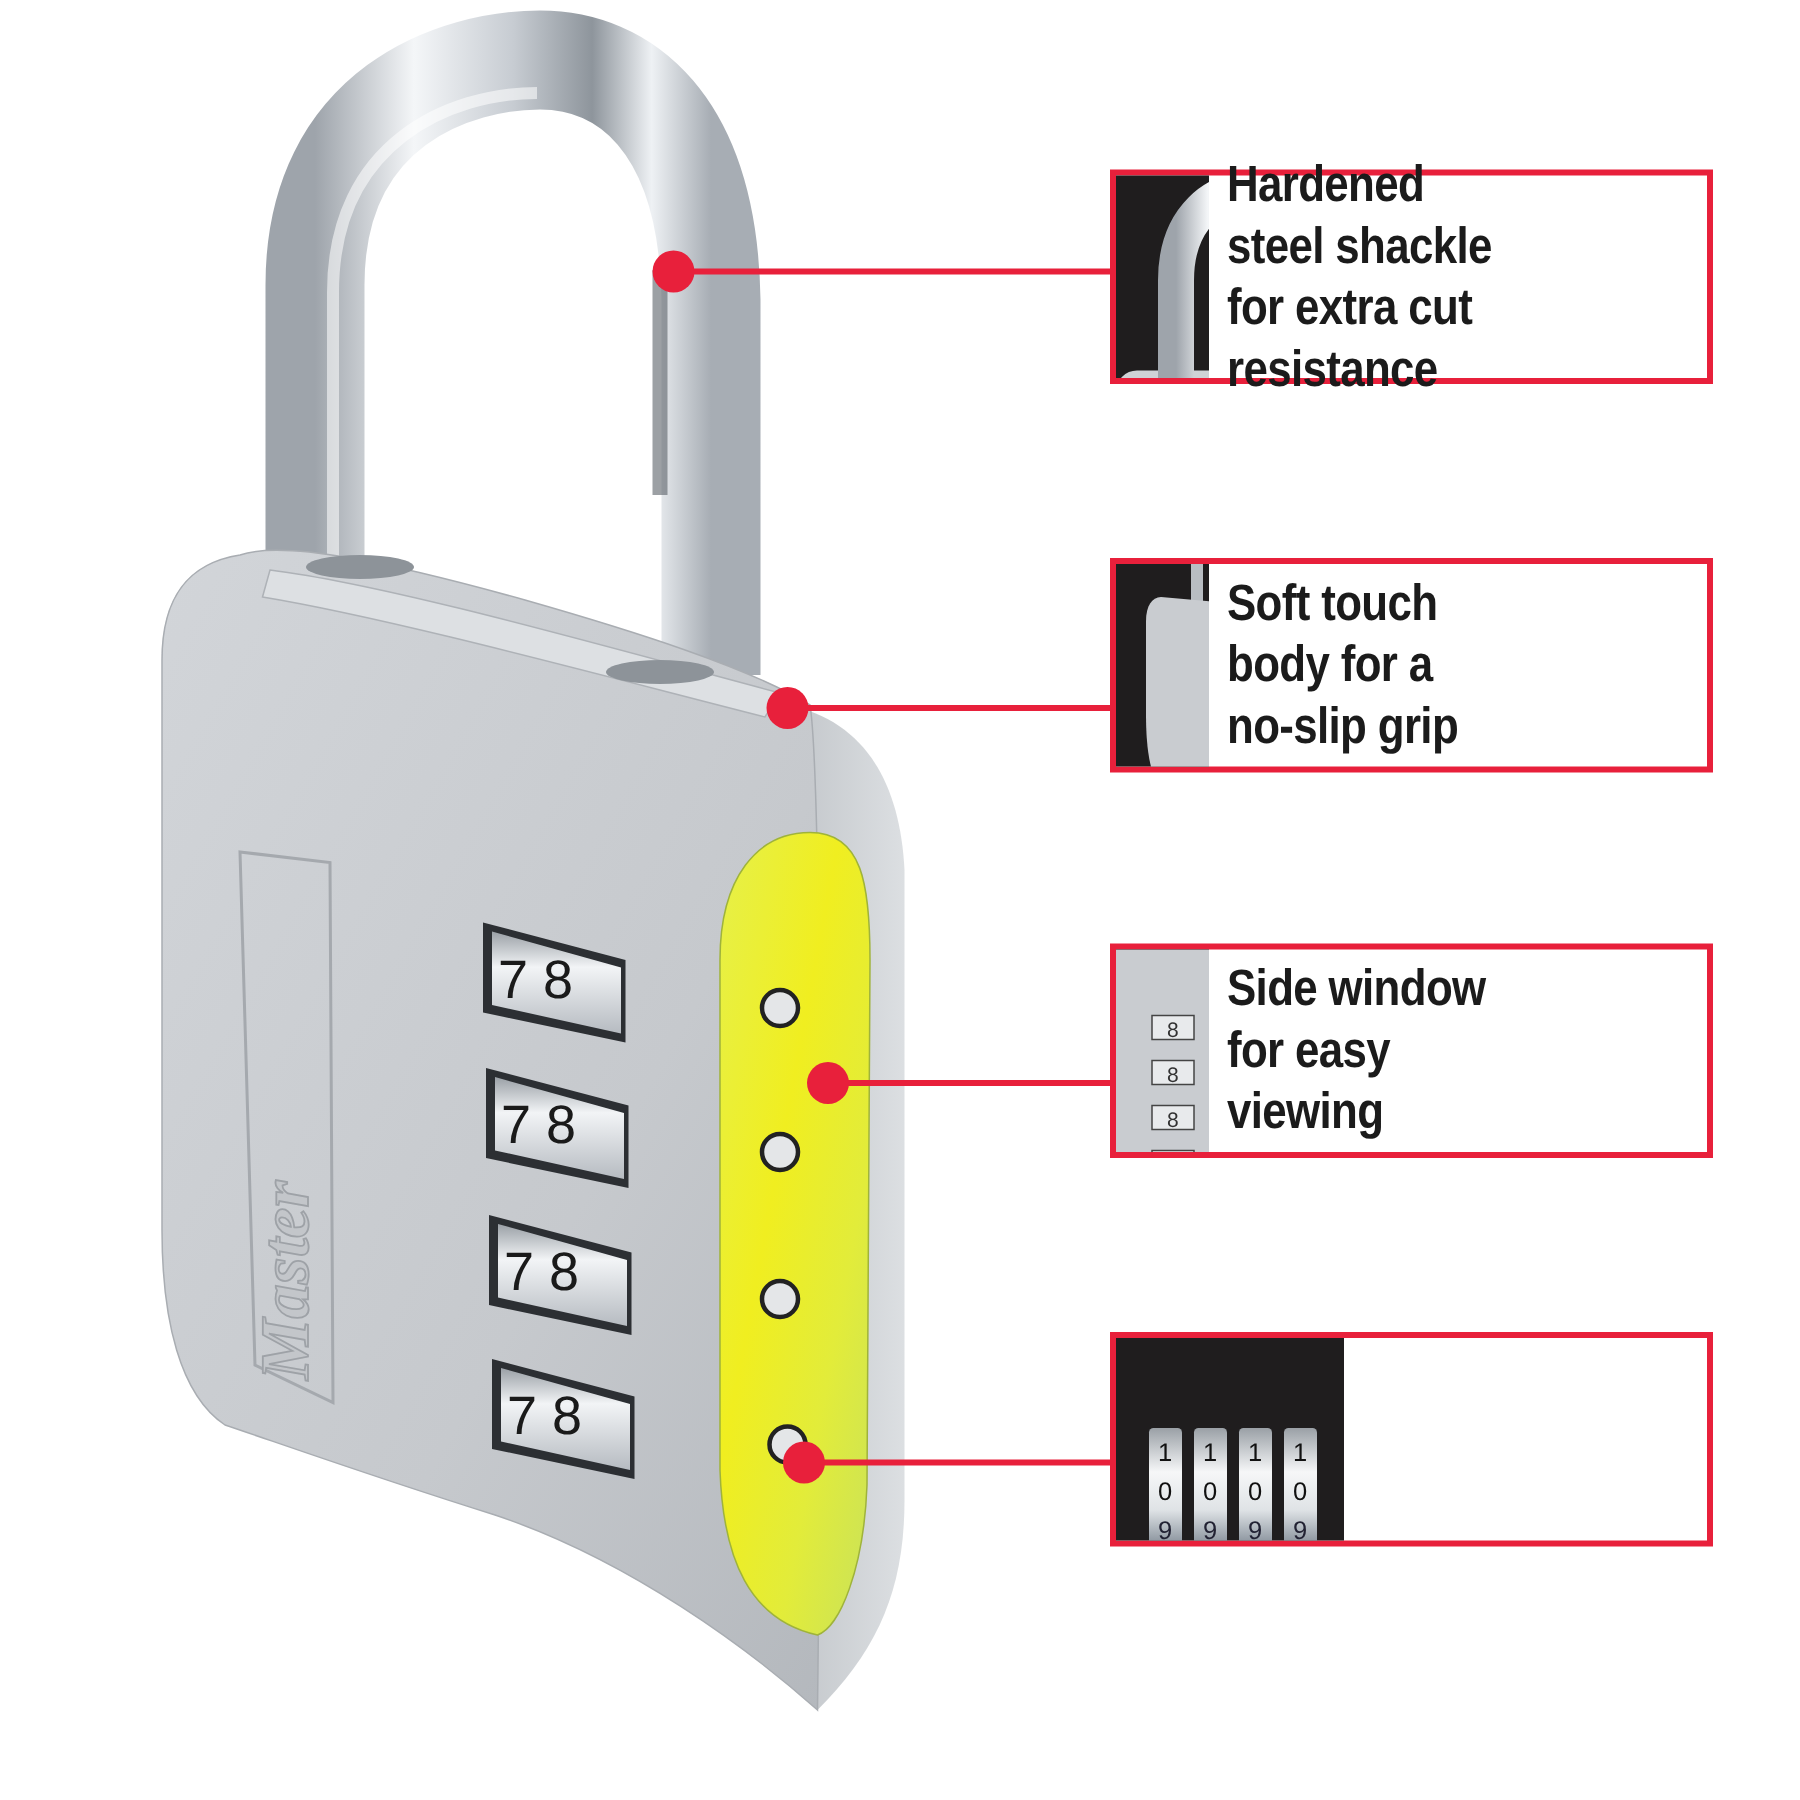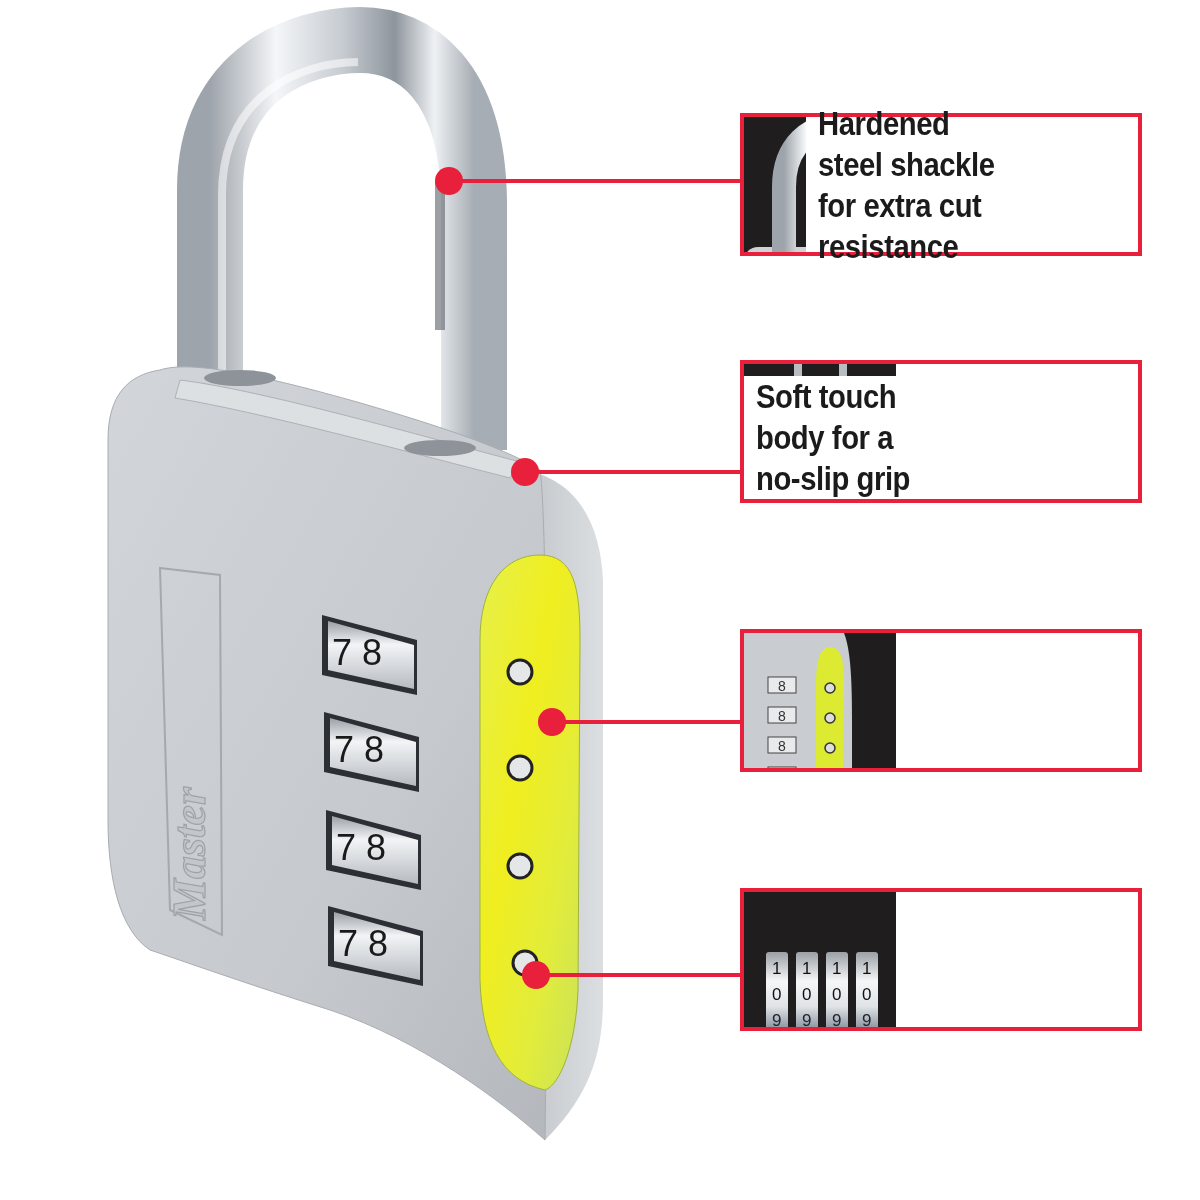--- a/index.html
+++ b/index.html
@@ -131,21 +131,21 @@
       </svg>
     </div>
     <div class="text">
         <span>Hardened
 steel shackle
 for extra cut
 resistance</span>
       </div>
   </div>
 
-  <div class="callout" style="top:360px;flex-direction:column;">
+  <div class="callout" style="top:372px;">
     <div class="thumb">
       <svg width="152" height="193" viewBox="0 0 152 193">
         <rect x="50" y="0" width="8" height="30" fill="#b8bdc2"></rect>
         <rect x="95" y="0" width="8" height="30" fill="#b8bdc2"></rect>
         <path d="M30 22 L120 30 C128 32 130 40 130 50 L128 170 C110 175 60 165 30 150 C22 140 20 120 20 100 L20 38 C20 28 24 22 30 22 Z" fill="#c9ccd0"></path>
         <path d="M108 58 C120 58 122 66 122 80 L121 150 C120 160 115 165 110 165 C100 160 98 150 98 140 L98 80 C98 66 100 58 108 58 Z" fill="#dcea32"></path>
         <circle cx="111" cy="78" r="4" fill="#ddd" stroke="#333" stroke-width="1.5"></circle>
         <circle cx="111" cy="100" r="4" fill="#ddd" stroke="#333" stroke-width="1.5"></circle>
         <circle cx="111" cy="122" r="4" fill="#ddd" stroke="#333" stroke-width="1.5"></circle>
         <circle cx="111" cy="144" r="4" fill="#ddd" stroke="#333" stroke-width="1.5"></circle>
@@ -182,20 +182,25 @@
             <text x="34" y="58">8</text>
           <rect x="24" y="74" width="28" height="16" fill="#e8eaec" stroke="#444" stroke-width="1"></rect>
             <text x="34" y="88">8</text>
           <rect x="24" y="104" width="28" height="16" fill="#e8eaec" stroke="#444" stroke-width="1"></rect>
             <text x="34" y="118">8</text>
           <rect x="24" y="134" width="28" height="16" fill="#e8eaec" stroke="#444" stroke-width="1"></rect>
             <text x="34" y="148">8</text>
         </g>
       </svg>
     </div>
+    <div class="text">
+        <span>Side window
+for easy
+viewing</span>
+      </div>
   </div>
 
   <div class="callout" style="top:888px;">
     <div class="thumb">
       <svg width="152" height="193" viewBox="0 0 152 193" font-family="'Liberation Sans', sans-serif" font-size="17">
         <defs>
           <linearGradient id="wheelG" x1="0" x2="0" y1="0" y2="1">
             <stop offset="0" stop-color="#9aa0a6"></stop>
               <stop offset="0.35" stop-color="#f6f7f8"></stop>
             <stop offset="0.65" stop-color="#dfe3e6"></stop>

